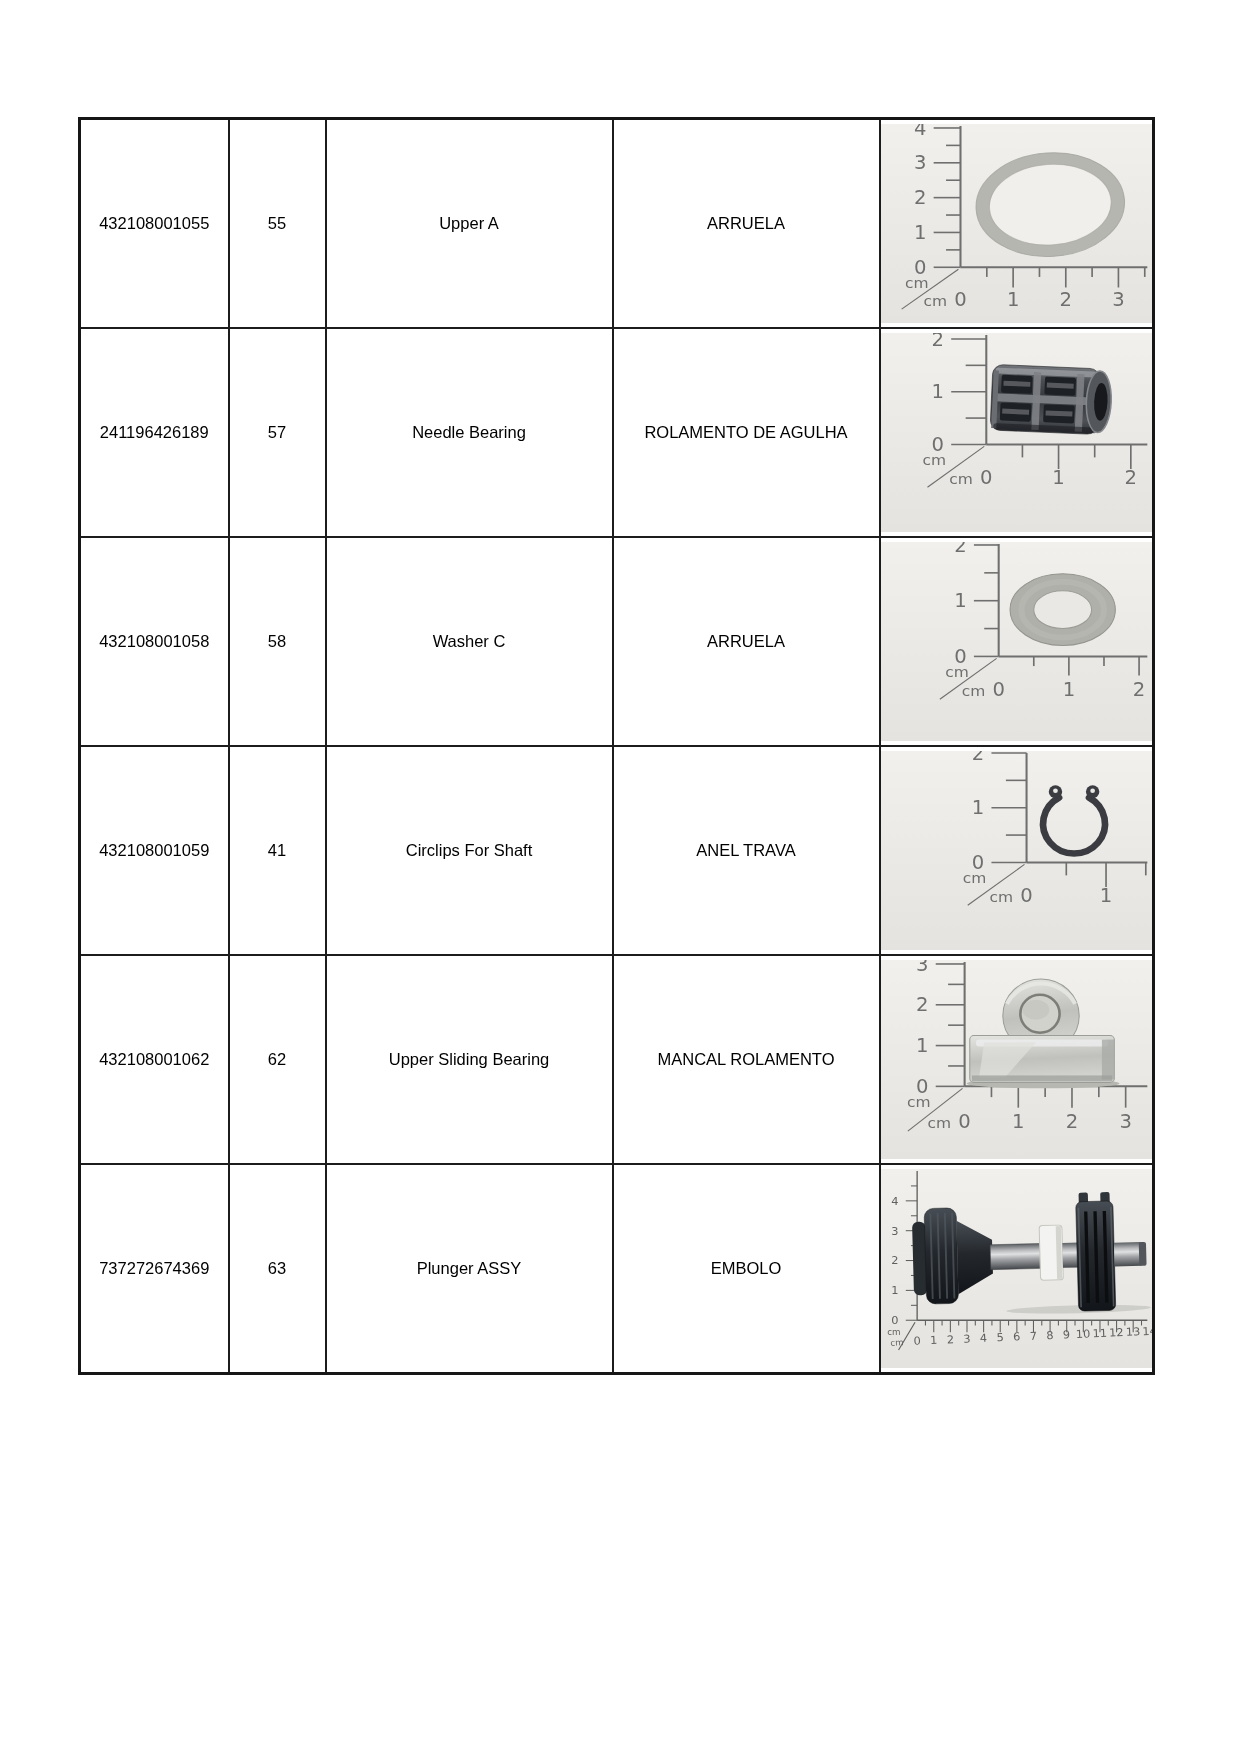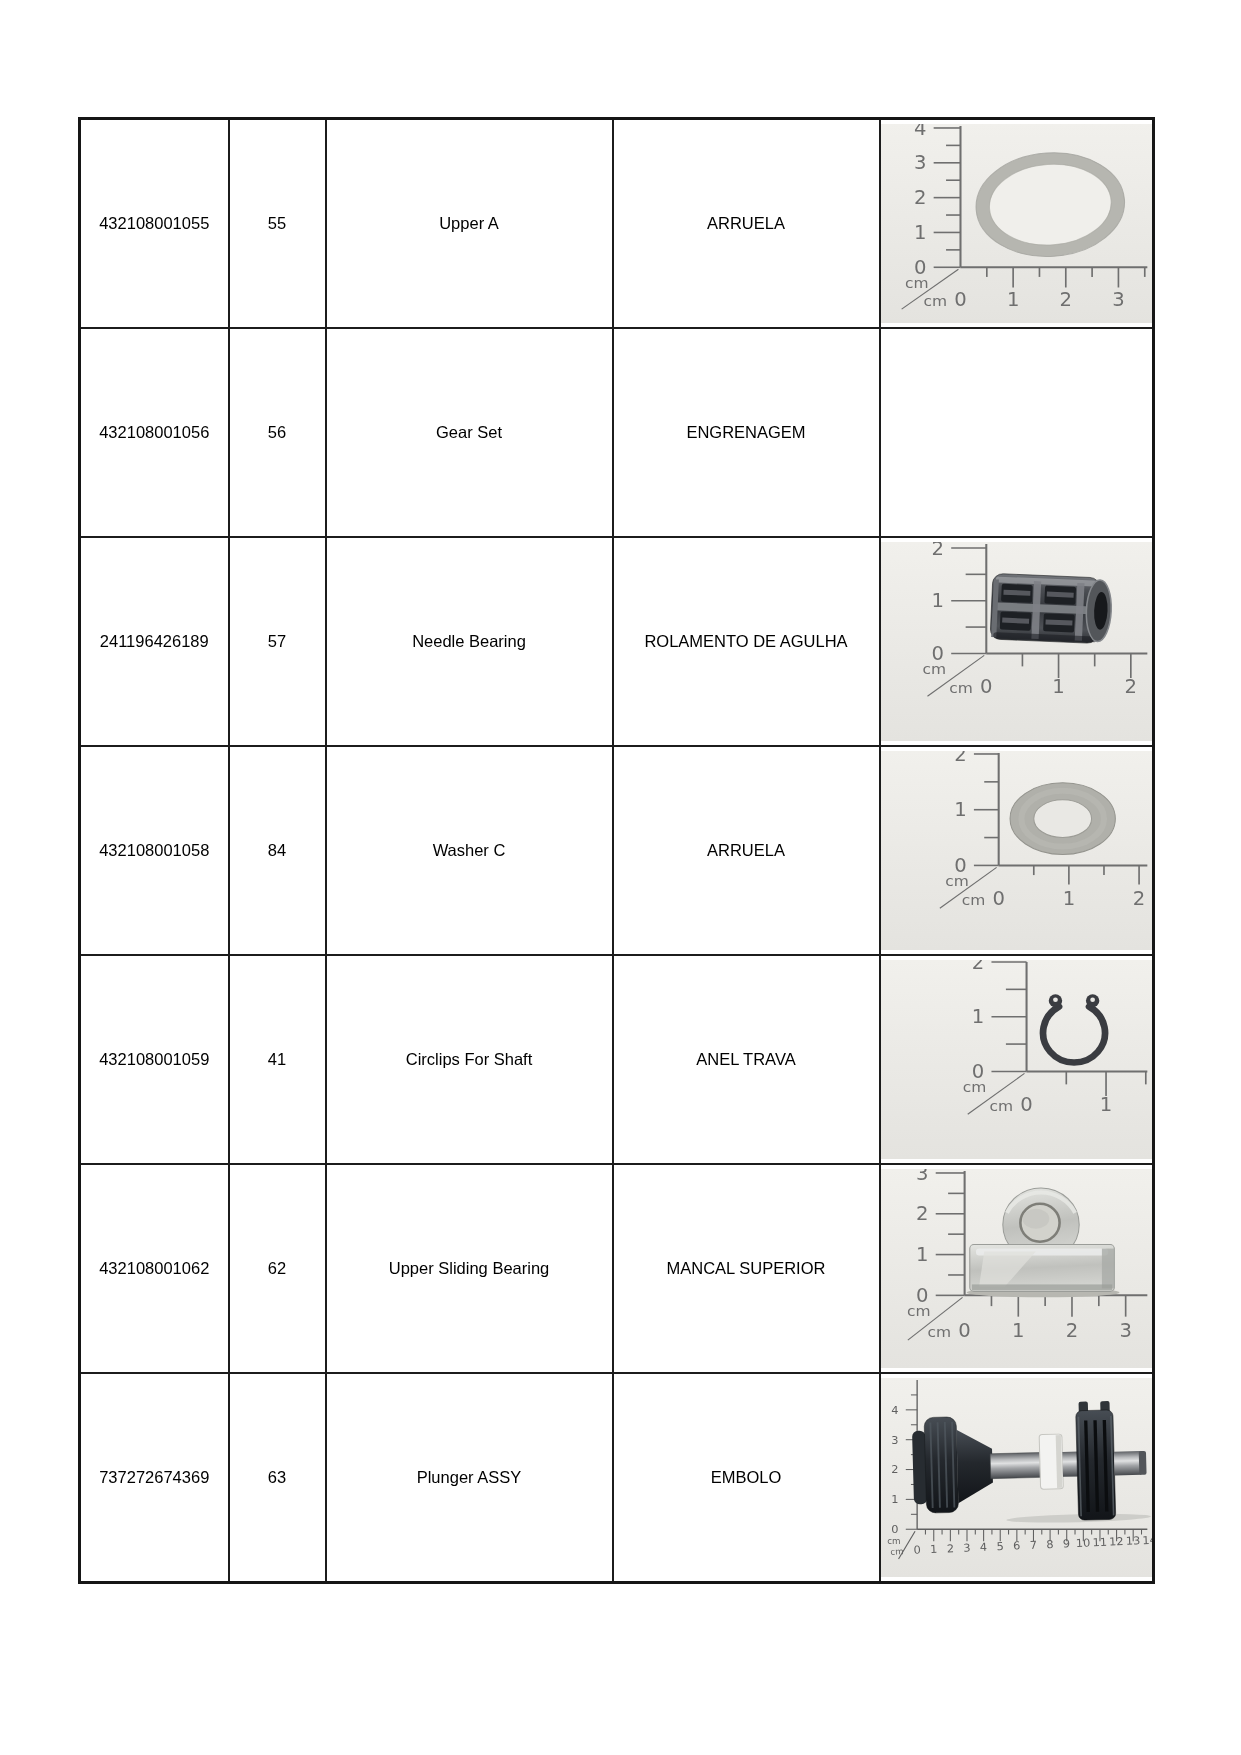--- a/index.html
+++ b/index.html
@@ -114,29 +114,20 @@
                   <ellipse cx="164" cy="81" rx="72" ry="52" fill="#b6b6b0"></ellipse>
                   <ellipse cx="164" cy="81" rx="59" ry="40.5" fill="#f0efeb"></ellipse>
                   <ellipse cx="164" cy="81" rx="72" ry="52" fill="none" stroke="#a3a39d" stroke-width="1" opacity="0.8"></ellipse>
                   <ellipse cx="164" cy="81" rx="59" ry="40.5" fill="none" stroke="#a8a8a2" stroke-width="1" opacity="0.6"></ellipse>
                 </g>
               </svg>
             </div>
           </td>
   </tr>
 
-  <tr>
-    <td><span class="t">432108001056</span></td>
-    <td><span class="t">56</span></td>
-    <td><span class="t">Gear Set</span></td>
-    <td><span class="t">ENGRENAGEM</span></td>
-    <td class="c-photo">
-            <div class="photo"></div>
-          </td>
-  </tr>
 
   <tr>
     <td><span class="t">241196426189</span></td>
     <td><span class="t">57</span></td>
     <td><span class="t">Needle Bearing</span></td>
     <td><span class="t">ROLAMENTO DE AGULHA</span></td>
     <td class="c-photo">
             <div class="photo">
               <svg viewBox="0 0 263 200" preserveAspectRatio="none">
                 <defs>
@@ -215,21 +206,21 @@
                   <ellipse cx="211" cy="67" rx="12" ry="31" fill="#53565a" stroke="#85888c" stroke-width="1.5"></ellipse>
                   <ellipse cx="213" cy="67" rx="6.5" ry="19" fill="#17191c"></ellipse>
                 </g>
               </svg>
             </div>
           </td>
   </tr>
 
   <tr>
     <td><span class="t">432108001058</span></td>
-    <td><span class="t">84</span></td>
+    <td><span class="t">58</span></td>
     <td><span class="t">Washer C</span></td>
     <td><span class="t">ARRUELA</span></td>
     <td class="c-photo">
             <div class="photo">
               <svg viewBox="0 0 263 200" preserveAspectRatio="none">
                 <defs>
                   <linearGradient id="pbg3" x1="0" y1="0" x2="0" y2="1">
                     <stop offset="0%" stop-color="#f1f0ec"></stop>
                     <stop offset="100%" stop-color="#e4e3df"></stop>
                   </linearGradient>
@@ -367,21 +358,21 @@
                 </g>
               </svg>
             </div>
           </td>
   </tr>
 
   <tr>
     <td><span class="t">432108001062</span></td>
     <td><span class="t">62</span></td>
     <td><span class="t">Upper Sliding Bearing</span></td>
-    <td><span class="t">MANCAL SUPERIOR</span></td>
+    <td><span class="t">MANCAL ROLAMENTO</span></td>
     <td class="c-photo">
             <div class="photo">
               <svg viewBox="0 0 263 200" preserveAspectRatio="none">
                 <defs>
                   <linearGradient id="pbg5" x1="0" y1="0" x2="0" y2="1">
                     <stop offset="0%" stop-color="#f1f0ec"></stop>
                     <stop offset="100%" stop-color="#e4e3df"></stop>
                   </linearGradient>
                   <linearGradient id="psh5" x1="0" y1="0" x2="0" y2="1">
                     <stop offset="0%" stop-color="#5d6064"></stop>

